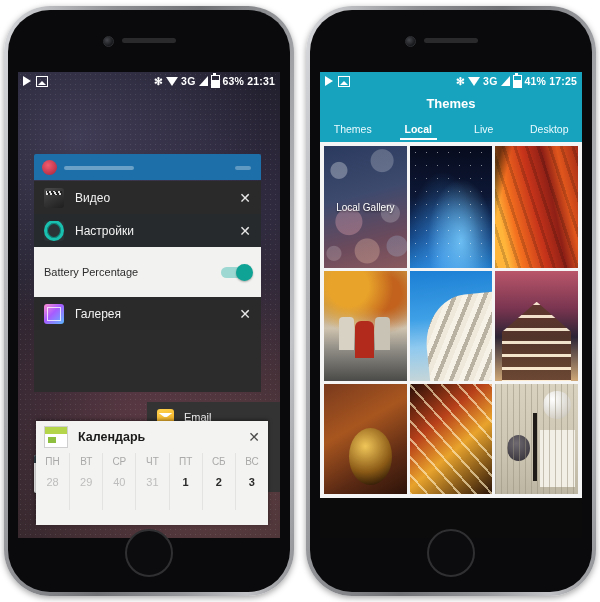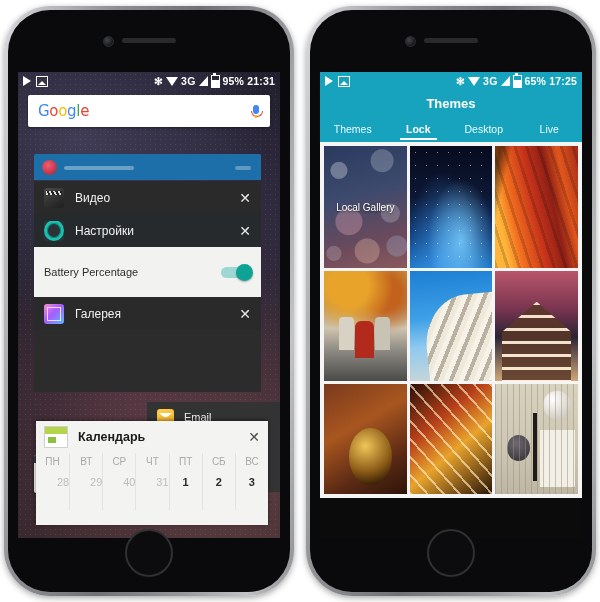--- a/index.html
+++ b/index.html
@@ -120,21 +120,21 @@
   .cal-ico{width:22px;height:20px;margin-right:10px;background:#fff;border:1px solid #cfcfcf;position:relative;overflow:hidden;}
   .cal-ico:before{content:"";position:absolute;left:0;right:0;top:0;height:7px;background:#b4d44a;}
   .cal-ico:after{content:"";position:absolute;left:3px;top:10px;width:8px;height:6px;background:#8fbf3f;}
   .cal-title{font-size:12.5px;color:#1b1b1b;font-weight:bold;}
   .cal-close{margin-left:auto;color:#4a4a4a;font-size:14px;}
   .cal-grid{display:grid;grid-template-columns:repeat(7,1fr);}
   .cal-dow,.cal-num{text-align:center;font-size:10px;color:#a9a9a9;padding:3px 0;border-left:1px solid #e3e3e1;}
   .cal-dow:first-child,.cal-num:first-child{border-left:none;}
   .cal-num{font-size:11px;padding:6px 0 22px;}
   .cal-num.cur{color:#2b2b2b;font-weight:bold;}
-  .cal-num.fade{color:#bdbdbd;text-align:right;}
+  .cal-num.fade{color:#bdbdbd;}
 
   
   .themes-wrap{position:absolute;inset:0;background:#0b0b0b;}
   .teal{background:#17a3bd;}
   .th-title{height:26px;display:flex;align-items:center;justify-content:center;
             color:#fff;font-size:13px;font-weight:bold;}
   .th-tabs{height:26px;display:flex;align-items:stretch;}
   .th-tab{flex:1;display:flex;align-items:center;justify-content:center;color:#eafaff;font-size:10.5px;position:relative;}
   .th-tab.active{color:#fff;font-weight:bold;}
   .th-tab.active:after{content:"";position:absolute;left:22%;right:22%;bottom:2px;height:2px;background:#fff;}
@@ -215,33 +215,25 @@
           <div class="sb-left">
             <span class="ico tri-play"></span>
             <span class="ico img-ico"></span>
           </div>
           <div class="sb-right">
             <span>✻</span>
             <span class="ico wifi-ico"></span>
             <span>3G</span>
             <span class="ico sig-ico"></span>
             <span class="ico bat-ico"></span>
-            <span>95%</span>
+            <span>63%</span>
             <span>21:31</span>
           </div>
         </div>
 
-        <div class="gbar">
-          <span class="glogo"><span class="b">G</span><span class="r">o</span><span class="y">o</span><span class="b">g</span><span class="g">l</span><span class="r">e</span></span>
-          <span class="mic">
-            <span class="cap"></span>
-              <span class="arc"></span>
-              <span class="stem"></span>
-          </span>
-        </div>
 
         <div class="widgets">
           <div class="wt">
               <div class="hd"></div>
               <div class="bd"></div>
             </div>
           <div class="wt b2">
               <div class="hd"></div>
               <div class="bd"></div>
             </div>
@@ -342,32 +334,32 @@
             <div class="sb-left">
               <span class="ico tri-play"></span>
               <span class="ico img-ico"></span>
             </div>
             <div class="sb-right">
               <span>✻</span>
               <span class="ico wifi-ico"></span>
               <span>3G</span>
               <span class="ico sig-ico"></span>
               <span class="ico bat-ico"></span>
-              <span>65%</span>
+              <span>41%</span>
               <span>17:25</span>
             </div>
           </div>
 
           <div class="th-title teal">Themes</div>
 
           <div class="th-tabs teal">
             <div class="th-tab">Themes</div>
-            <div class="th-tab active">Lock</div>
+            <div class="th-tab active">Local</div>
+            <div class="th-tab">Live</div>
             <div class="th-tab">Desktop</div>
-            <div class="th-tab">Live</div>
           </div>
 
           <div class="grid">
             <div class="tile">
               <div class="bokeh"></div>
               <div class="tile-label">Local Gallery</div>
             </div>
             <div class="tile">
                 <div class="space"></div>
               </div>

